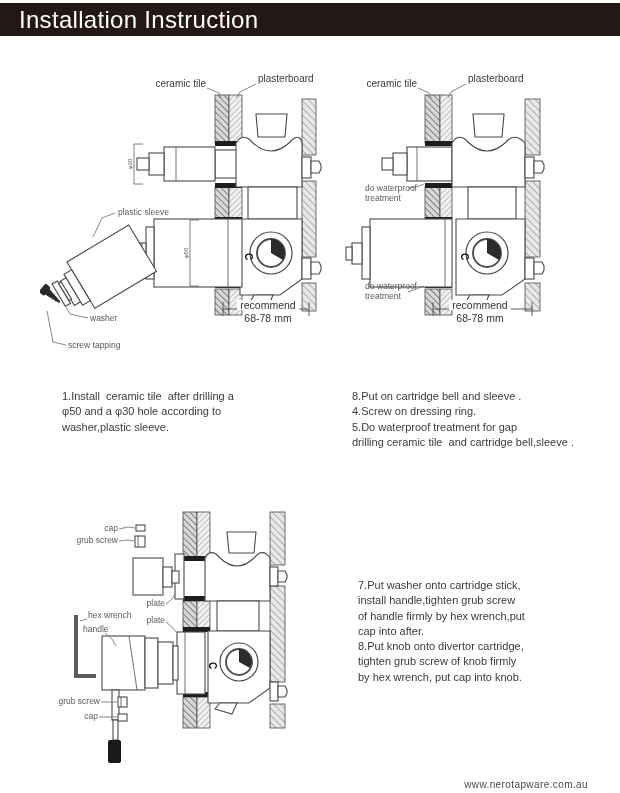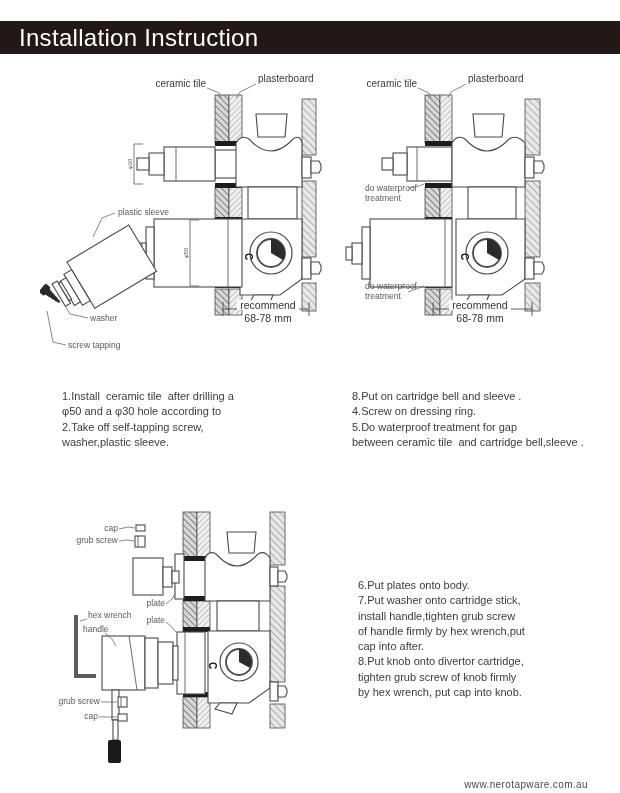--- a/index.html
+++ b/index.html
@@ -1,21 +1,21 @@
 <!DOCTYPE html>
 <html><head>
 <meta charset="utf-8">
 <style>
   html,body { margin:0; padding:0; background:#ffffff; }
   #page {
     position:relative; width:620px; height:793px; background:#ffffff;
     font-family:"Liberation Sans", sans-serif; overflow:hidden;
   }
   #titlebar {
-    position:absolute; left:0; top:21px; width:620px; height:33px;
+    position:absolute; left:0; top:3px; width:620px; height:33px;
     background:#231815;
   }
   #titlebar .ttl {
     position:absolute; left:19px; top:0; line-height:33px;
     color:#ffffff; font-size:24px; letter-spacing:0.3px; white-space:pre;
   }
   .diag { position:absolute; }
   .instr { position:absolute; color:#3b3b3b; font-size:11px; line-height:15.3px; }
   .instr div { white-space:pre; }
   #footer {
@@ -260,28 +260,27 @@
       <line x1="187" y1="245" x2="187" y2="259"></line>
     </g>
     <rect x="104" y="243" width="62" height="10" fill="#ffffff"></rect>
     <text class="rec" x="135" y="252" text-anchor="middle">recommend</text>
     <text class="rec" x="135" y="265" text-anchor="middle">68-78 mm</text>
   </svg>
 
   <div class="instr" style="left:62px; top:389px; width:250px;">
     <div>1.Install  ceramic tile  after drilling a</div>
     <div>φ50 and a φ30 hole according to</div>
-    <div>2.Take off self-tapping screw,</div>
     <div>washer,plastic sleeve.</div>
   </div>
   <div class="instr" style="left:352px; top:389px; width:266px;">
     <div>8.Put on cartridge bell and sleeve .</div>
     <div>4.Screw on dressing ring.</div>
     <div>5.Do waterproof treatment for gap</div>
-    <div>between ceramic tile  and cartridge bell,sleeve .</div>
+    <div>drilling ceramic tile  and cartridge bell,sleeve .</div>
   </div>
 
   <svg class="diag" style="left:55px; top:485px;" width="300" height="290" viewBox="0 0 300 290">
     <defs>
       <pattern id="p3t" width="4.5" height="4.5" patternUnits="userSpaceOnUse" patternTransform="rotate(45)">
         <rect width="4.5" height="4.5" fill="#d7d7d7"></rect>
           <line x1="0" y1="0" x2="4.5" y2="0" stroke="#5f5f5f" stroke-width="1.4"></line>
       </pattern>
       <pattern id="p3p" width="4" height="4" patternUnits="userSpaceOnUse" patternTransform="rotate(-45)">
         <rect width="4" height="4" fill="#f1f1f1"></rect>
@@ -394,21 +393,20 @@
     <polyline class="ldr" points="111,137 117,142 121,147"></polyline>
 
     <text class="lbl" x="45" y="219" text-anchor="end">grub screw</text>
     <polyline class="ldr" points="46,217 56,217 62,217"></polyline>
 
     <text class="lbl" x="43" y="234" text-anchor="end">cap</text>
     <polyline class="ldr" points="44,232 54,232 62,232"></polyline>
   </svg>
 
   <div class="instr" style="left:358px; top:578px; width:252px;">
-    <div>6.Put plates onto body.</div>
     <div>7.Put washer onto cartridge stick,</div>
     <div>install handle,tighten grub screw</div>
     <div>of handle firmly by hex wrench,put</div>
     <div>cap into after.</div>
     <div>8.Put knob onto divertor cartridge,</div>
     <div>tighten grub screw of knob firmly</div>
     <div>by hex wrench, put cap into knob.</div>
   </div>
 
   <div id="footer">www.nerotapware.com.au</div>

